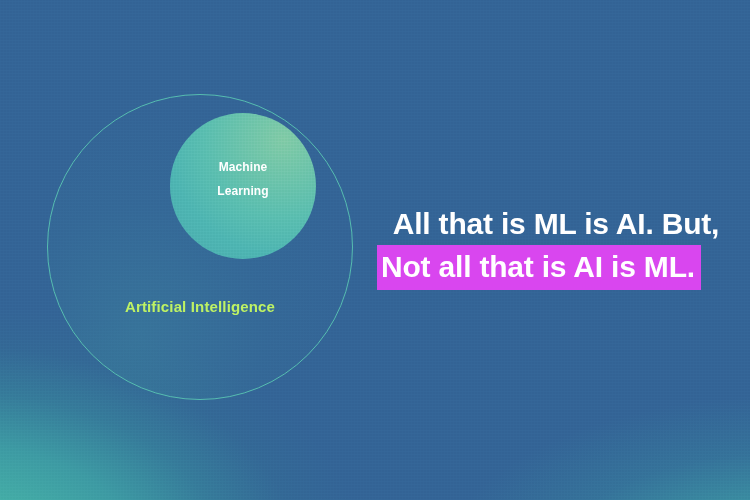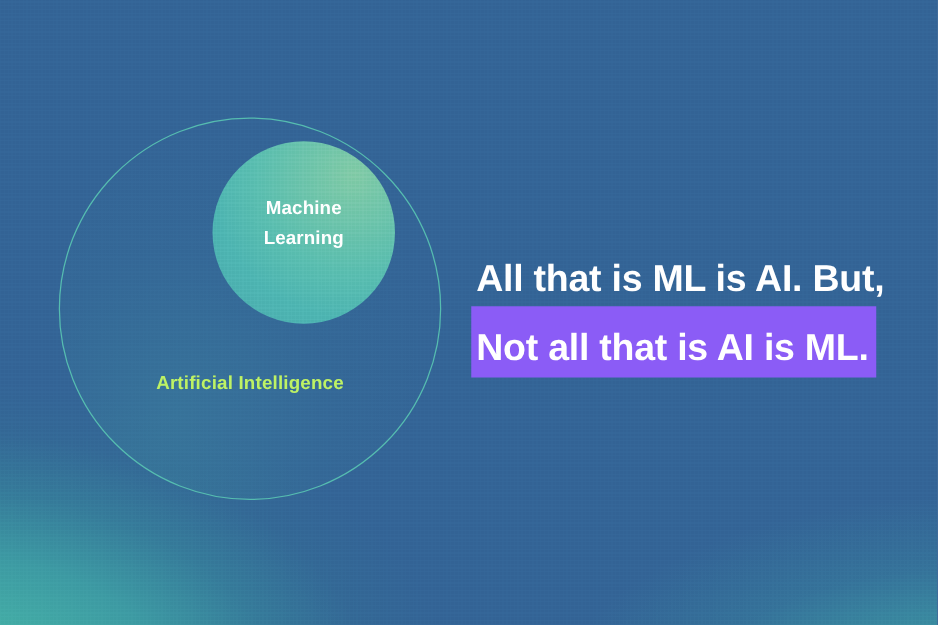--- a/index.html
+++ b/index.html
@@ -111,21 +111,21 @@
     pointer-events: none;
   }
 
   .label-ml {
     position: absolute;
     left: 170px;
     top: 155px;
     width: 146px;
     text-align: center;
     color: #ffffff;
-    font-size: 15px;
+    font-size: 12px;
     font-weight: 700;
     line-height: 24px;
     letter-spacing: .1px;
     white-space: pre-line;
   }
   .label-ai {
     position: absolute;
     left: 47px;
     top: 298px;
     width: 306px;
@@ -144,25 +144,26 @@
     width: 350px;
   }
   .hl-line {
     display: block;
     color: #ffffff;
     font-size: 30px;
     font-weight: 700;
     line-height: 42px;
     letter-spacing: -0.2px;
     white-space: nowrap;
+    text-align: center;
   }
   .hl-line.highlight {
     display: inline-block;
-    background: #8b5cf6;
-    padding: 13px 6px 2px 4px;
+    background: #d946ef;
+    padding: 1px 6px 2px 4px;
     margin-left: -4px;
   }
 </style>
 </head>
 <body>
 
 <div id="stage">
 
   <div class="bg-base"></div>
   <div class="bg-glow-bl"></div>

